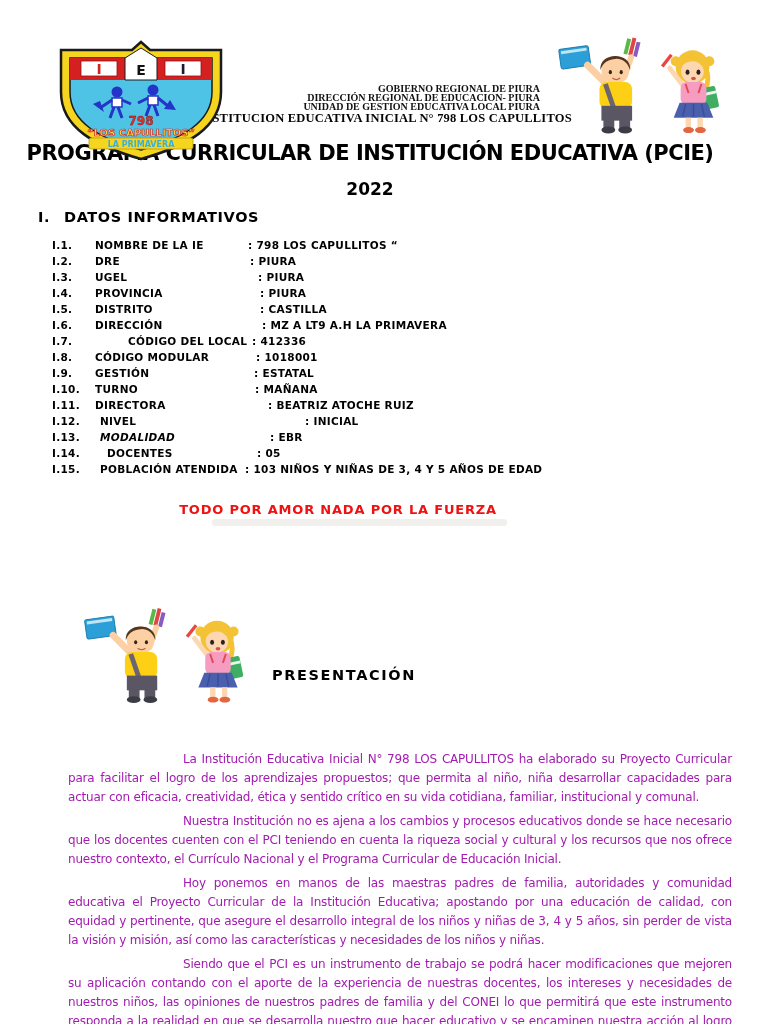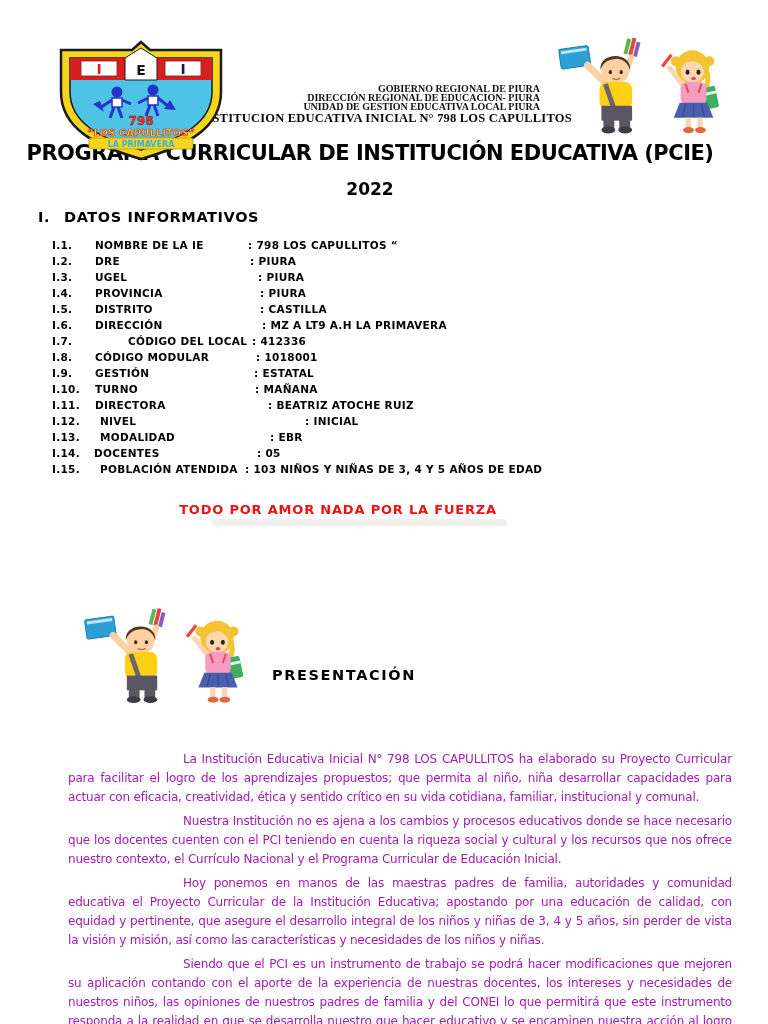--- a/index.html
+++ b/index.html
@@ -215,26 +215,26 @@
       <span class="item-label" style="left: 95px; text-align: right;">DIRECTORA</span>
       <span class="item-value" style="left: 268px;">: BEATRIZ ATOCHE RUIZ</span>
     </div>
       <div class="info-row">
       <span class="item-number">I.12.</span>
       <span class="item-label" style="left: 100px;">NIVEL</span>
       <span class="item-value" style="left: 305px;">: INICIAL</span>
     </div>
       <div class="info-row">
       <span class="item-number">I.13.</span>
-      <span class="item-label" style="left: 100px;">MODALIDAD</span>
+      <span class="item-label" style="left: 100px; font-style: italic;">MODALIDAD</span>
       <span class="item-value" style="left: 270px;">: EBR</span>
     </div>
       <div class="info-row">
       <span class="item-number">I.14.</span>
-      <span class="item-label" style="left: 94px;">DOCENTES</span>
+      <span class="item-label" style="left: 107px;">DOCENTES</span>
       <span class="item-value" style="left: 257px;">: 05</span>
     </div>
       <div class="info-row">
       <span class="item-number">I.15.</span>
       <span class="item-label" style="left: 100px;">POBLACIÓN ATENDIDA</span>
       <span class="item-value" style="left: 245px;">:  103  NIÑOS Y NIÑAS DE 3, 4 Y 5 AÑOS DE EDAD</span>
     </div>
     </div>
 
   <div class="motto" style="color: rgb(238, 18, 18);">TODO POR AMOR NADA POR LA FUERZA</div>

